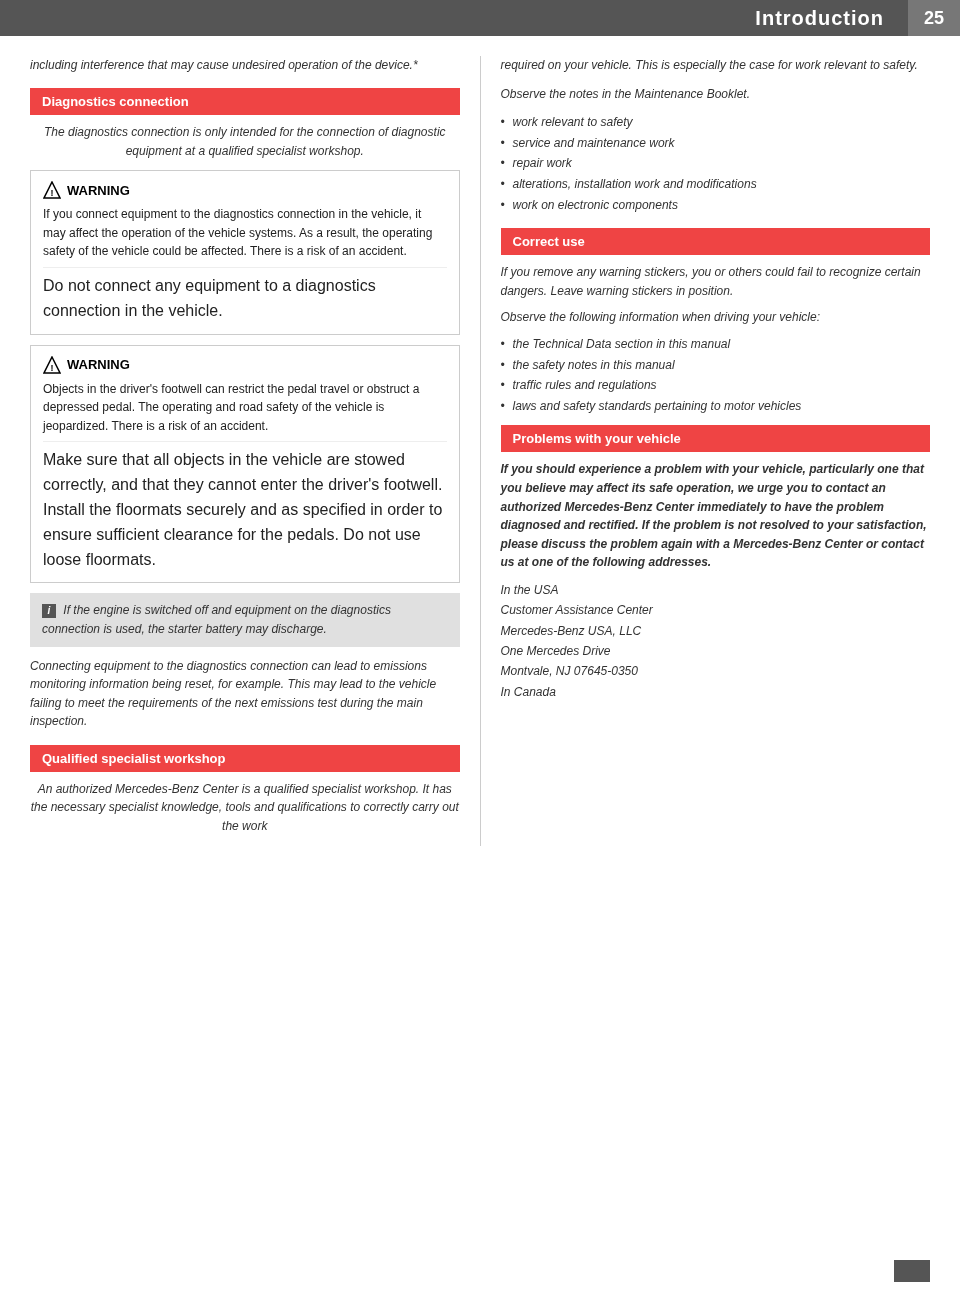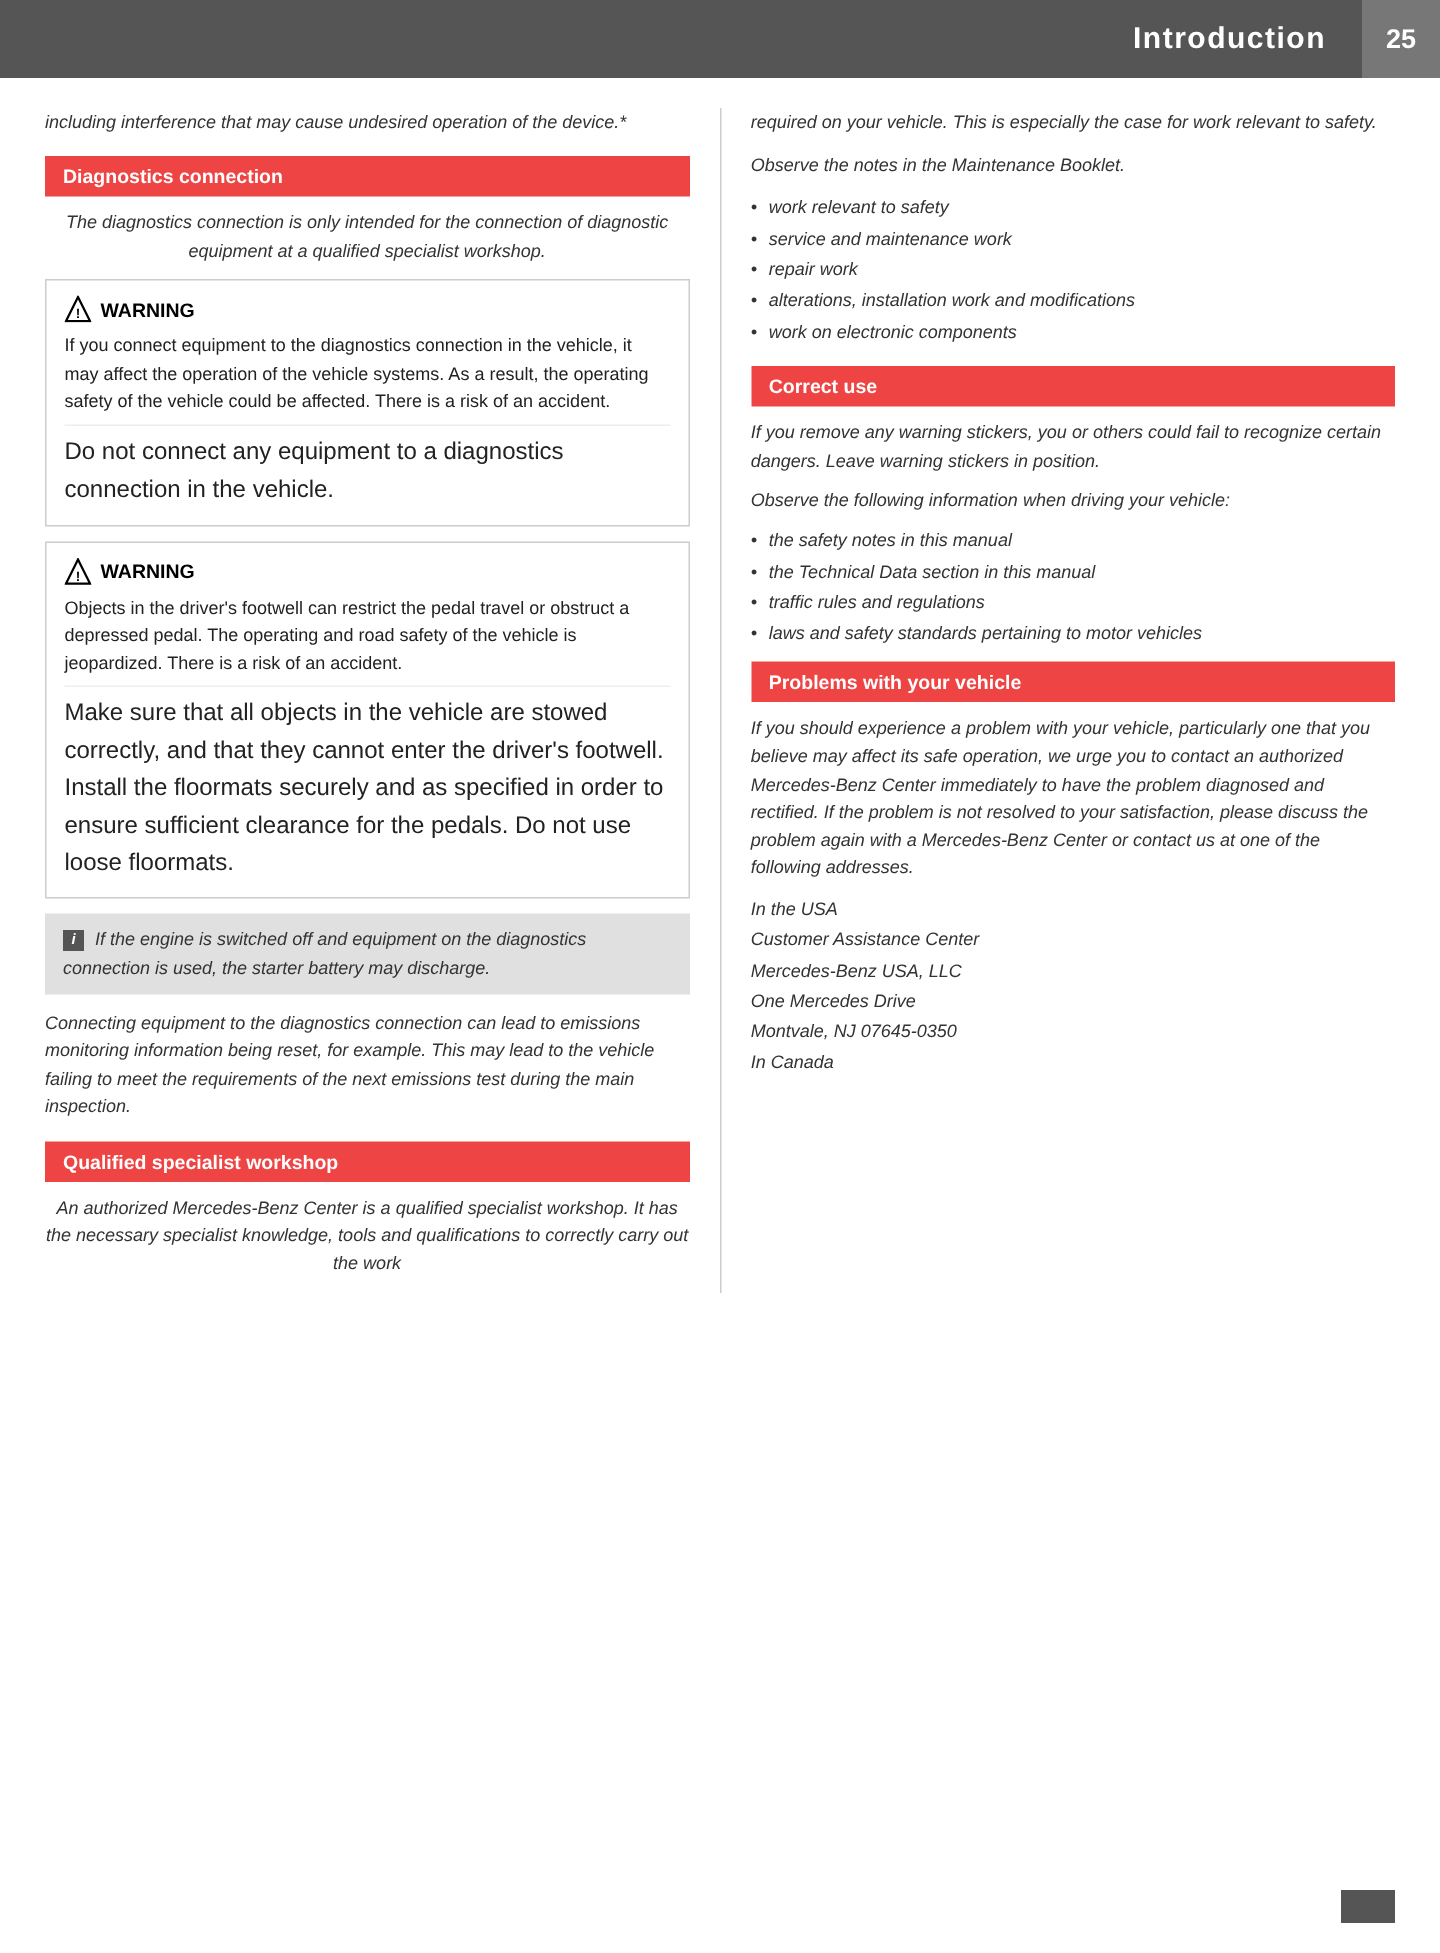--- a/index.html
+++ b/index.html
@@ -9,21 +9,21 @@
       background: #fff;
       font-family: Arial, Helvetica, sans-serif;
       font-size: 13px;
       color: #000;
       position: relative;
     }
 
     
     .header-bar {
       background: #555;
-      height: 52px;
+      height: 36px;
       display: flex;
       align-items: center;
       justify-content: flex-end;
       padding-right: 0;
     }
     .header-right {
       display: flex;
       align-items: stretch;
       height: 100%;
     }
@@ -225,20 +225,21 @@
       color: #333;
       margin-bottom: 8px;
     }
 
     .problems-text {
       font-size: 12px;
       line-height: 1.55;
       font-style: italic;
       color: #333;
       margin-bottom: 8px;
+      font-weight: bold;
     }
 
     .address-block {
       font-size: 12px;
       line-height: 1.7;
       font-style: italic;
       color: #333;
     }
 
     
@@ -330,22 +331,22 @@
       <li>service and maintenance work</li>
       <li>repair work</li>
       <li>alterations, installation work and modifications</li>
       <li>work on electronic components</li>
     </ul>
 
     <div class="section-header">Correct use</div>
     <p class="correct-use-text">If you remove any warning stickers, you or others could fail to recognize certain dangers. Leave warning stickers in position.</p>
     <p class="correct-use-text">Observe the following information when driving your vehicle:</p>
     <ul class="bullet-list">
+      <li>the Technical Data section in this manual</li>
       <li>the safety notes in this manual</li>
-      <li>the Technical Data section in this manual</li>
       <li>traffic rules and regulations</li>
       <li>laws and safety standards pertaining to motor vehicles</li>
     </ul>
 
     <div class="section-header">Problems with your vehicle</div>
     <p class="problems-text">If you should experience a problem with your vehicle, particularly one that you believe may affect its safe operation, we urge you to contact an authorized Mercedes-Benz Center immediately to have the problem diagnosed and rectified. If the problem is not resolved to your satisfaction, please discuss the problem again with a Mercedes-Benz Center or contact us at one of the following addresses.</p>
     <div class="address-block">
       <p>In the USA</p>
       <p>Customer Assistance Center</p>
       <p>Mercedes-Benz USA, LLC</p>

